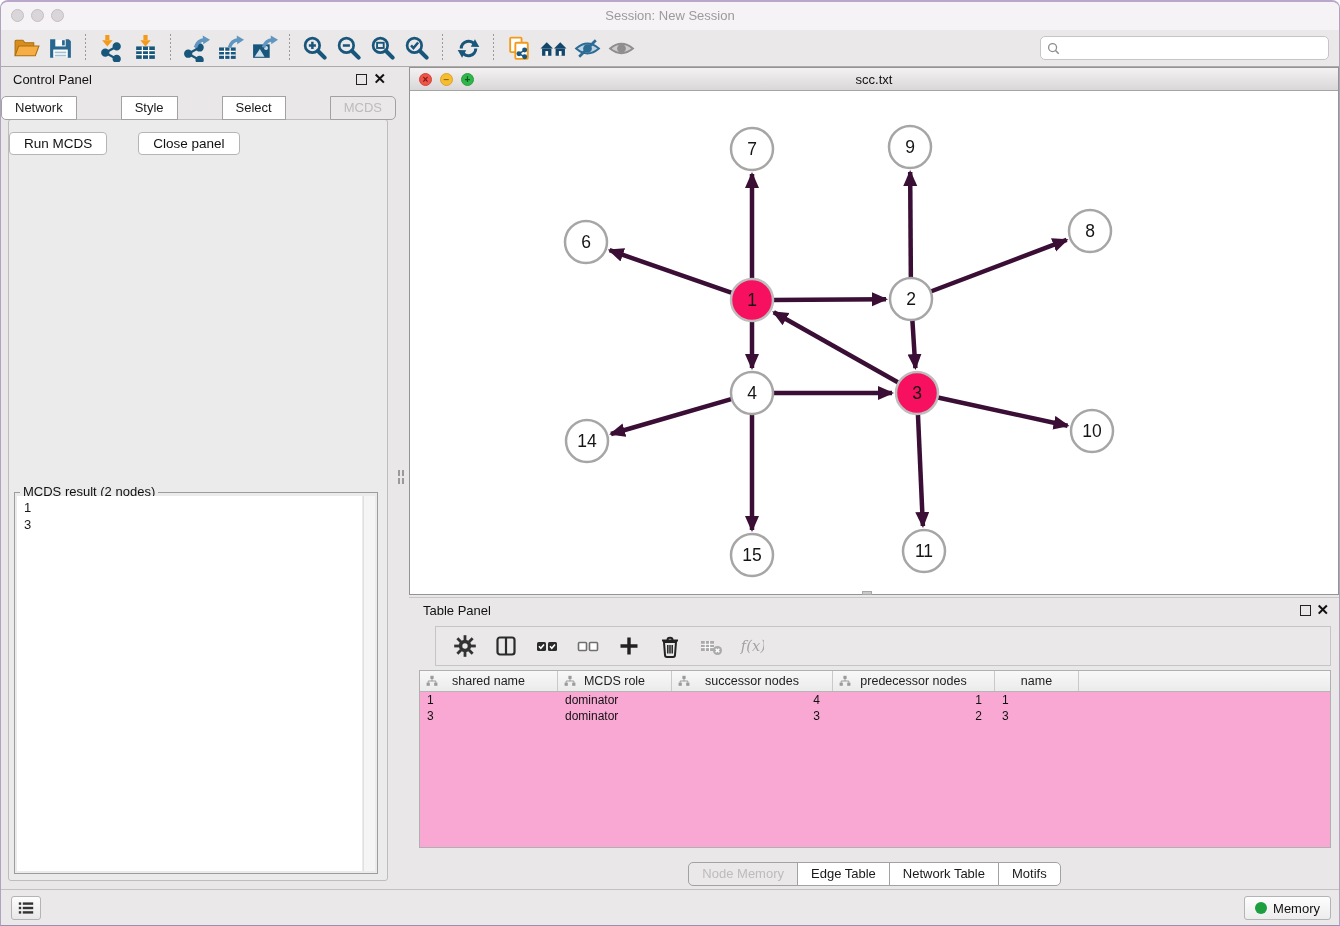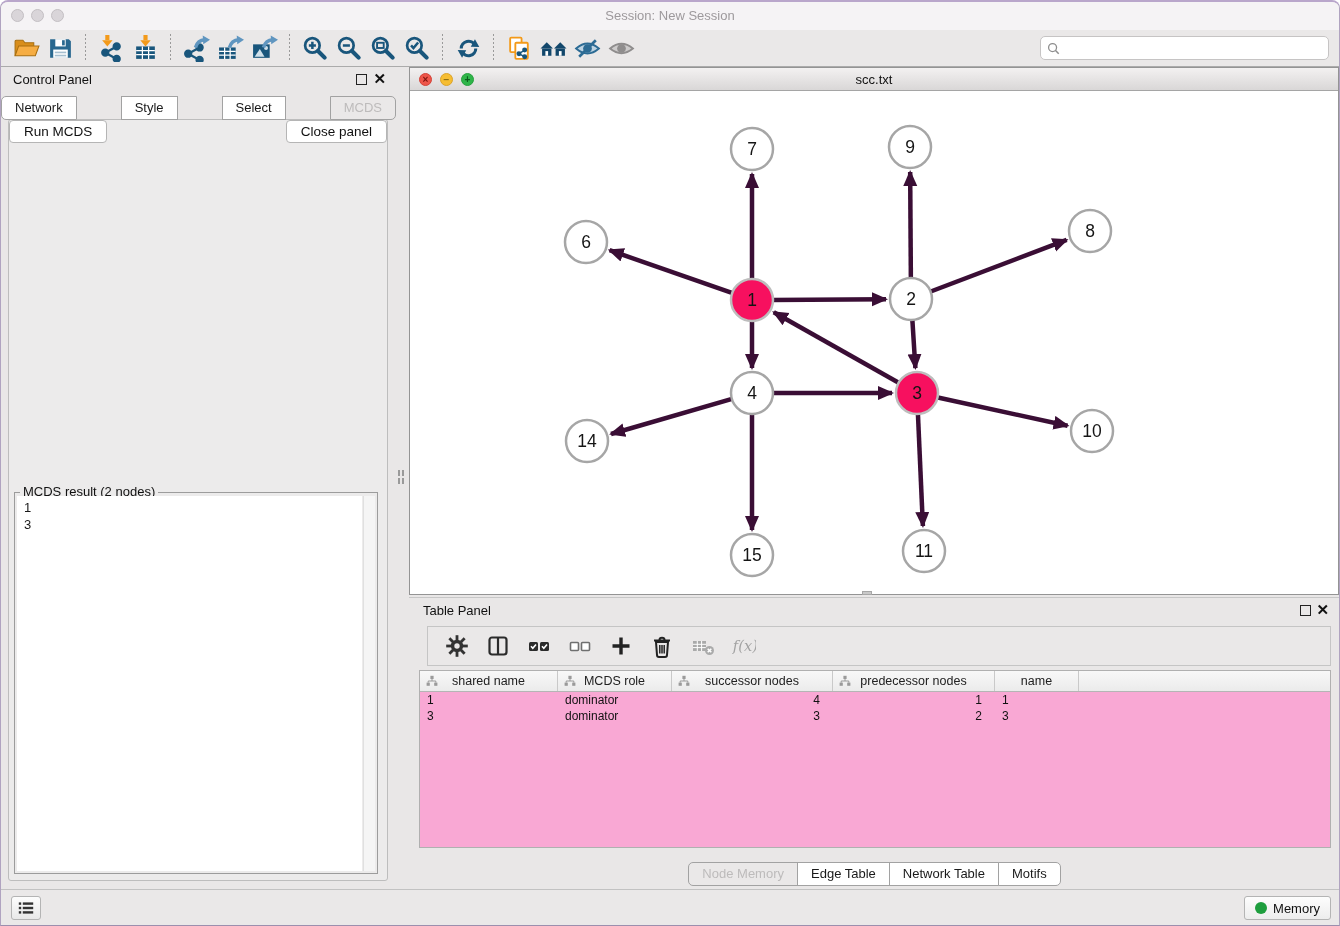--- a/index.html
+++ b/index.html
@@ -36,21 +36,21 @@
   .tabs-row{display:flex;justify-content:center;position:absolute;left:0;right:0;}
   .cp-tabs{top:29px;height:24px;z-index:3;justify-content:space-between;}
   .tab{height:24px;line-height:22px;padding:0 13px;font-size:13px;background:#fff;border:1px solid #a2a2a2;margin-right:-1px;color:#1a1a1a;cursor:default;}
   .tab:first-child{border-radius:5px 0 0 5px;}
   .tab:last-child{border-radius:0 5px 5px 0;}
   .tab.selected{background:#eae8e8;color:#bdbbbb;}
   .cp-body{position:absolute;left:7px;right:7px;top:52px;bottom:8px;background:#ecebeb;border:1px solid #bdbdbd;border-radius:3px;}
   .opt-label{margin-top:17px;text-align:center;font-size:13.5px;color:#111;}
   .dropdown{margin:9px auto 0 auto;width:312px;height:23px;background:#fff;border:1px solid #b5b5b5;border-radius:4px;display:flex;align-items:center;padding-left:12px;font-size:13.5px;cursor:default;}
   .dropdown .dd-stepper{margin-left:auto;margin-right:6px;display:flex;align-items:center;}
-  .cp-buttons{display:flex;justify-content:space-between;gap:23px;}
+  .cp-buttons{margin-top:12px;display:flex;justify-content:flex-start;gap:31px;}
   .cp-buttons button{font-family:"Liberation Sans",sans-serif;font-size:13.5px;padding:3px 14px;background:#fff;border:1px solid #b5b5b5;border-radius:4px;color:#111;height:23px;line-height:15px;cursor:default;}
   .groupbox{position:absolute;left:5px;right:9px;top:372px;bottom:6px;border:1px solid #9c9c9c;background:#ecebeb;}
   .groupbox .legend{position:absolute;top:-9px;left:5px;background:#ecebeb;padding:0 3px;font-size:13px;color:#111;}
   .result-list{position:absolute;left:2px;top:3px;bottom:2px;right:15px;background:#fff;font-size:13px;line-height:17px;padding:3px 0 0 7px;overflow:hidden;}
   .result-scroll{position:absolute;right:2px;top:3px;bottom:2px;width:12px;background:#f5f5f5;border-left:1px solid #e0e0e0;}
   
   .v-divider{position:absolute;left:394px;top:65px;width:14px;bottom:36px;background:#e9e7e7;}
   .v-divider .marks{position:absolute;left:3px;top:403px;width:7px;height:16px;display:flex;flex-direction:column;gap:2px;}
   .v-divider .marks i{display:block;height:6px;border-left:2px solid #9a9a9a;border-right:2px solid #9a9a9a;width:6px;}
   
@@ -61,21 +61,21 @@
   .tl.red{left:9px;background:#ee5549;border:1px solid #d34237;color:#7e1510;}
   .tl.yellow{left:30px;background:#f6bd31;border:1px solid #dba32a;color:#8a6c11;}
   .tl.green{left:51px;background:#2fb549;border:1px solid #28a03f;color:#0b5c1c;}
   .graph-svg{position:absolute;left:0;top:23px;width:928px;height:503px;}
   .nw-handle{position:absolute;left:452px;bottom:-1px;width:10px;height:4px;background:#c9c9c9;border:1px solid #a7a7a7;}
   
   .table-panel{position:absolute;left:408px;top:595px;width:930px;height:293px;background:#e9e7e7;border-top:1px solid #c7c7c7;border-bottom:1px solid #bdbdbd;}
   .tp-header-title{position:absolute;left:14px;top:5px;font-size:13px;color:#111;}
   .tp-float{right:28px;top:7px;}
   .tp-close{right:10px;top:3px;}
-  .tp-toolbar{position:absolute;left:18px;right:8px;top:28px;height:40px;border:1px solid #c5c5c5;background:#eae8e8;display:flex;align-items:center;padding-left:16px;gap:15px;}
+  .tp-toolbar{position:absolute;left:26px;right:8px;top:28px;height:40px;border:1px solid #c5c5c5;background:#eae8e8;display:flex;align-items:center;padding-left:16px;gap:15px;}
   .tp-tool{width:26px;height:26px;display:flex;align-items:center;justify-content:center;cursor:default;}
   .tp-tool svg{width:24px;height:24px;}
   .tp-table{position:absolute;left:10px;right:8px;top:72px;height:178px;border:1px solid #b0b0b0;background:#f9a8d4;overflow:hidden;}
   .tp-thead{display:flex;height:21px;background:linear-gradient(#f8f8f8,#ebebeb);border-bottom:1px solid #b5b5b5;}
   .th{position:relative;display:flex;align-items:center;justify-content:center;font-size:12.5px;color:#222;border-right:1px solid #c9c9c9;flex:0 0 auto;}
   .th .hicon{position:absolute;left:6px;top:4px;width:12px;height:12px;}
   .th.filler{flex:1 1 auto;border-right:none;}
   .tr{display:flex;height:16px;line-height:16px;font-size:12px;color:#111;cursor:default;}
   .td{flex:0 0 auto;overflow:hidden;white-space:nowrap;}
   .td.left{text-align:left;padding-left:7px;}

